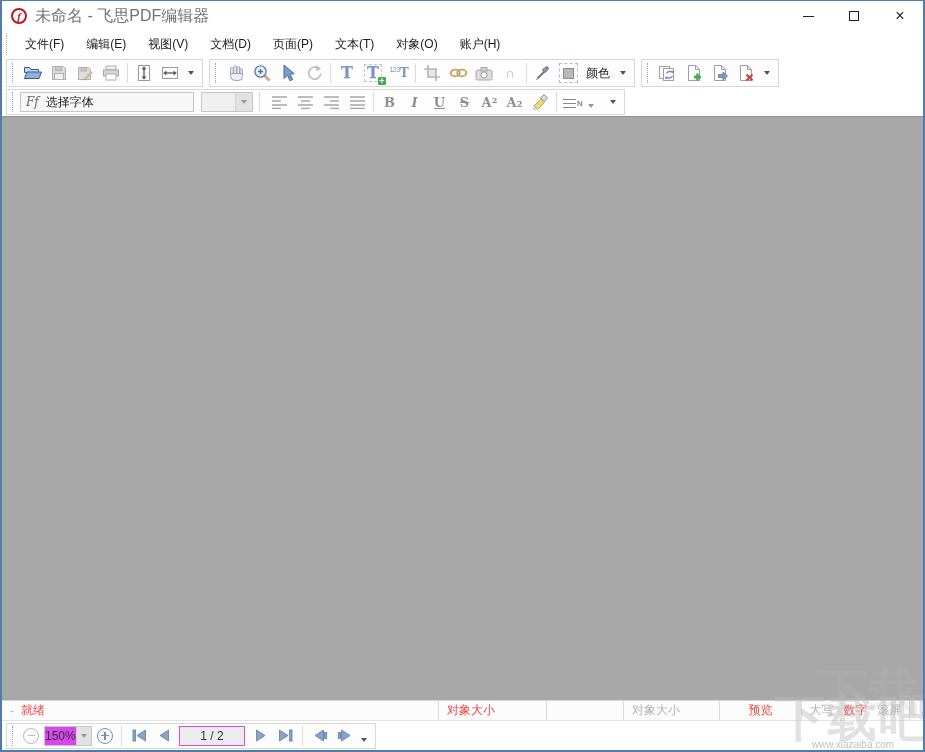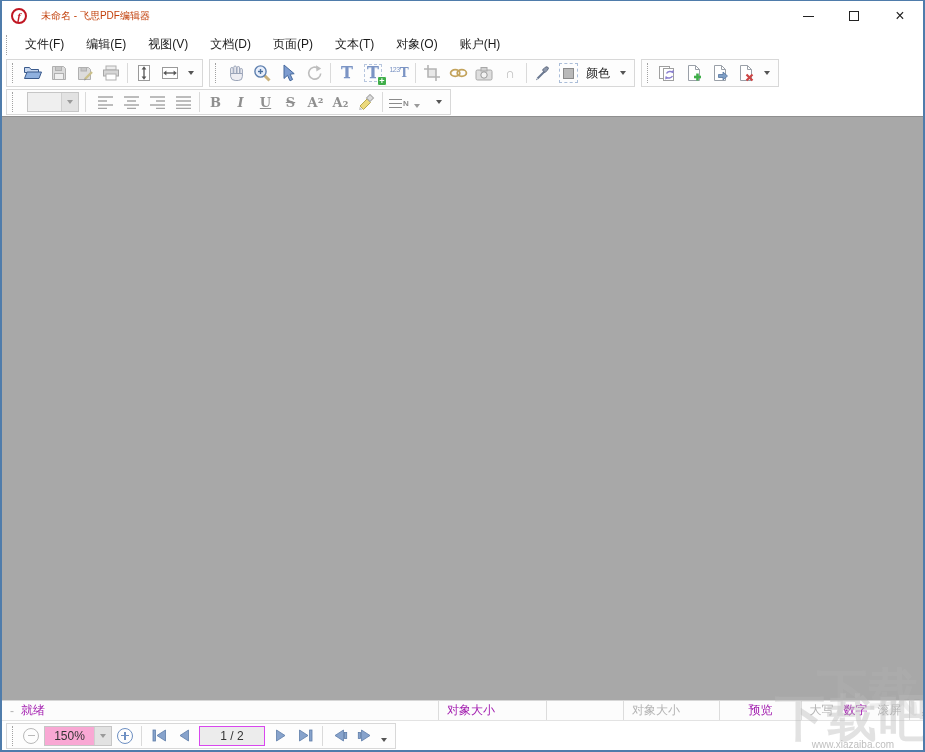--- a/index.html
+++ b/index.html
@@ -10,21 +10,21 @@
     background:#ffffff; overflow:hidden;
     display:flex; flex-direction:column;
     font-family:"Liberation Sans","DejaVu Sans",sans-serif;
     font-size:12px; color:#222;
   }
   
   .titlebar { height:30px; display:flex; align-items:center; flex:0 0 auto; background:#fff; }
   .applogo { width:16px; height:16px; margin-left:9px; border:2px solid #c01622; border-radius:50%;
     display:flex; align-items:center; justify-content:center;
     color:#c01622; font-family:"Liberation Serif",serif; font-style:italic; font-weight:bold; font-size:11px; line-height:1; }
-  .apptitle { margin-left:14px; font-size:10px; color:#c2410c; }
+  .apptitle { margin-left:8px; font-size:16px; color:#737373; }
   .wincontrols { margin-left:auto; display:flex; height:30px; }
   .winbtn { width:46px; height:30px; display:flex; align-items:center; justify-content:center; }
   .min-glyph { width:11px; height:0; border-top:1px solid #222; display:block; }
   .max-glyph { width:10px; height:10px; border:1px solid #222; display:block; }
   .close-glyph { font-size:16px; color:#222; line-height:1; }
   
   .menubar { height:27px; display:flex; align-items:center; flex:0 0 auto; padding-left:2px;text-align:center; }
   .menu-item { padding:4px 11px; color:#1a1a1a; cursor:default; }
   
   .toolbar { height:30px; display:flex; align-items:center; flex:0 0 auto; padding-left:4px; background:#fff; }
@@ -61,34 +61,34 @@
   .ls-lines { display:flex; flex-direction:column; gap:3px; width:13px; margin-right:1px; }
   .ls-lines i { display:block; height:0; border-top:1.4px solid #8a8a8a; }
   .ls-n { font-size:8px; color:#8a8a8a; font-weight:bold; line-height:1; }
   
   .canvas { flex:1 1 auto; background:#a8a8a8; border-top:1px solid #8f8f8f; }
   
   .statusbar { height:20px; flex:0 0 auto; display:flex; align-items:stretch; background:#fcfcfc; border-top:1px solid #d6d6d6; font-size:12px; }
   .scell { display:flex; align-items:center; padding:0 8px; border-right:1px solid #dcdcdc; white-space:nowrap; }
   .scell.first { flex:0 0 437px; }
   .s-gray { color:#b3b3b3; }
-  .s-dark { color:#a21caf; }
+  .s-dark { color:#ef4444; }
   .locks span { margin:0 5px; }
   .corner-grip { flex:1; border-right:none; justify-content:flex-end; color:#c0c0c0; font-size:9px; letter-spacing:1px; }
   
   .navbar { height:30px; flex:0 0 auto; display:flex; align-items:center; background:#fff; border-top:1px solid #e3e3e3; padding-left:4px; }
   .zoom-circle { width:16px; height:16px; border-radius:50%; display:flex; align-items:center; justify-content:center; margin:0 3px; }
   .zc-dis { border:1px solid #b9b9b9; }
   .zc-en { border:1px solid #6d8fc2; }
   .minus-bar { width:7px; height:0; border-top:1.6px solid #b9b9b9; }
   .plus-shape { position:relative; width:8px; height:8px; }
   .plus-shape:before, .plus-shape:after { content:""; position:absolute; background:#6d8fc2; }
   .plus-shape:before { left:3.2px; top:0; width:1.6px; height:8px; }
   .plus-shape:after { top:3.2px; left:0; width:8px; height:1.6px; }
-  .zoom-combo { width:68px; margin:0 2px; background:#f9a8d4; }
+  .zoom-combo { width:48px; margin:0 2px; background:#d946ef; }
   .zoom-combo .val { flex:1; text-align:center; color:#333; }
   .navbtn { width:24px; height:24px; display:flex; align-items:center; justify-content:center; }
   .pagebox { width:66px; height:20px; margin:0 4px; background:#ececec; border:1px solid #d946ef; display:flex; align-items:center; justify-content:center; color:#333; }
   .nav-svg { fill:#87a3cc; stroke:#5d7ca8; stroke-width:0.8px; }
   
   .watermark { position:absolute; right:-8px; bottom:0; z-index:10; pointer-events:none; text-align:center; }
   .wm-brand { font-size:50px; font-weight:bold; color:rgba(185,185,185,0.42); letter-spacing:2px; line-height:0.9; }
   .wm-brand.ghost { position:absolute; right:-42px; top:-26px; opacity:0.5; }
   .wm-url { font-size:10px; color:rgba(180,180,180,0.85); margin-top:-2px; }
 </style>
@@ -297,20 +297,24 @@
             </g>
           </svg>
       </div>
       <span class="dd"></span>
     </div>
   </div>
 
   <div class="toolbar" style="height:28px;">
     <div class="band" style="height:26px;">
       <span class="grip"></span>
+      <div class="combo font-combo">
+        <span class="ff">Ff</span>
+        <span class="font-value">选择字体</span>
+      </div>
       <div class="combo size-combo">
         <span class="fill"></span>
         <span class="chev">
             <span class="chev-glyph"></span>
           </span>
       </div>
       <span class="sep" style="margin:0 6px;"></span>
       <div class="tbtn">
         <svg width="17" height="14" viewBox="0 0 17 14" stroke="#a6a6a6" stroke-width="1.5">
             <line x1="1" y1="2" x2="16" y2="2"></line>

